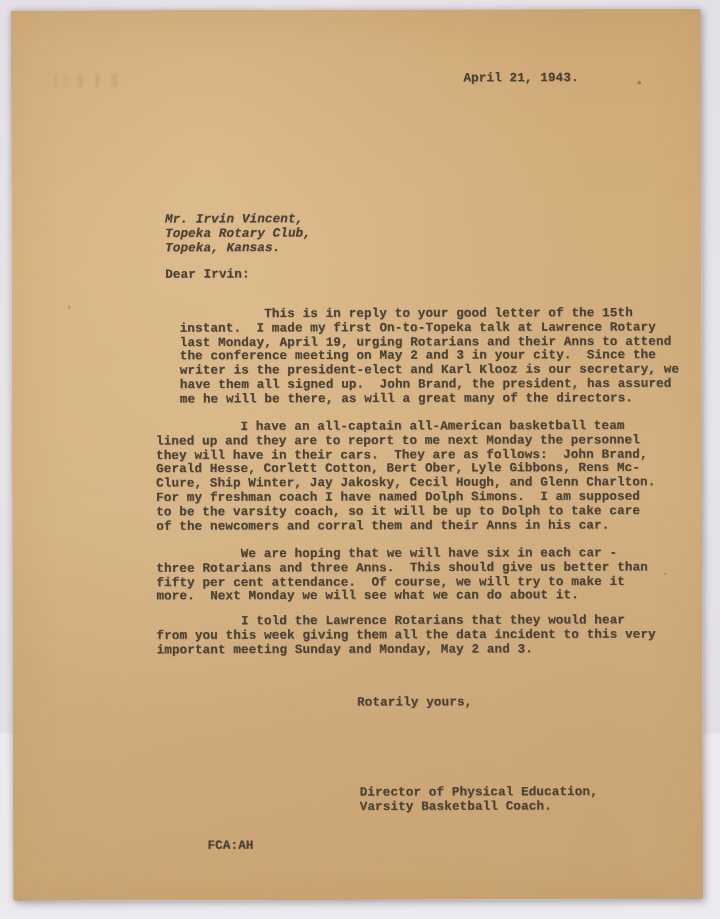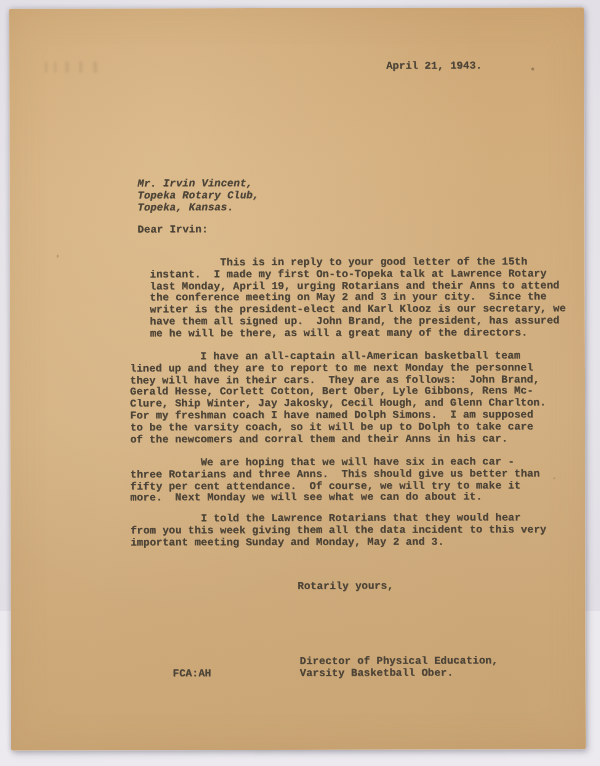--- a/index.html
+++ b/index.html
@@ -50,21 +50,21 @@
   }
   .date        { left: 377px; top: 53px;  }
   .recipient   { left: 128px; top: 170px; font-style: italic; }
   .salutation  { left: 128px; top: 216px; text-align: center; }
   .para-1      { left: 120px; top: 249px; margin-left: 20px; }
   .para-2      { left: 120px; top: 343px; }
   .para-3      { left: 120px; top: 449px; }
   .para-4      { left: 120px; top: 505px; }
   .closing     { left: 287px; top: 573px; font-family: Liberation Mono, monospace; }
   .signature   { left: 289px; top: 648px; }
-  .initials    { left: 115px; top: 660px; padding-left: 47px; }
+  .initials    { left: 115px; top: 692px; padding-left: 47px; }
   .smudge {
     position: absolute;
     left: 36px;
     top: 53px;
     width: 58px;
     height: 11px;
     background: linear-gradient(90deg,
       rgba(105,90,70,0.35) 0 2px, transparent 2px 9px,
       rgba(105,90,70,0.30) 9px 11px, transparent 11px 20px,
       rgba(105,90,70,0.28) 20px 24px, transparent 24px 34px,
@@ -123,18 +123,18 @@
 fifty per cent attendance.  Of course, we will try to make it
 more.  Next Monday we will see what we can do about it.</div>
 
     <div class="typed para-4">           I told the Lawrence Rotarians that they would hear
 from you this week giving them all the data incident to this very
 important meeting Sunday and Monday, May 2 and 3.</div>
 
     <div class="typed closing">Rotarily yours,</div>
 
     <div class="typed signature">Director of Physical Education,
-Varsity Basketball Ober.</div>
+Varsity Basketball Coach.</div>
 
     <div class="typed initials">FCA:AH</div>
 
   </div>
 </div>
 
 </body></html>

